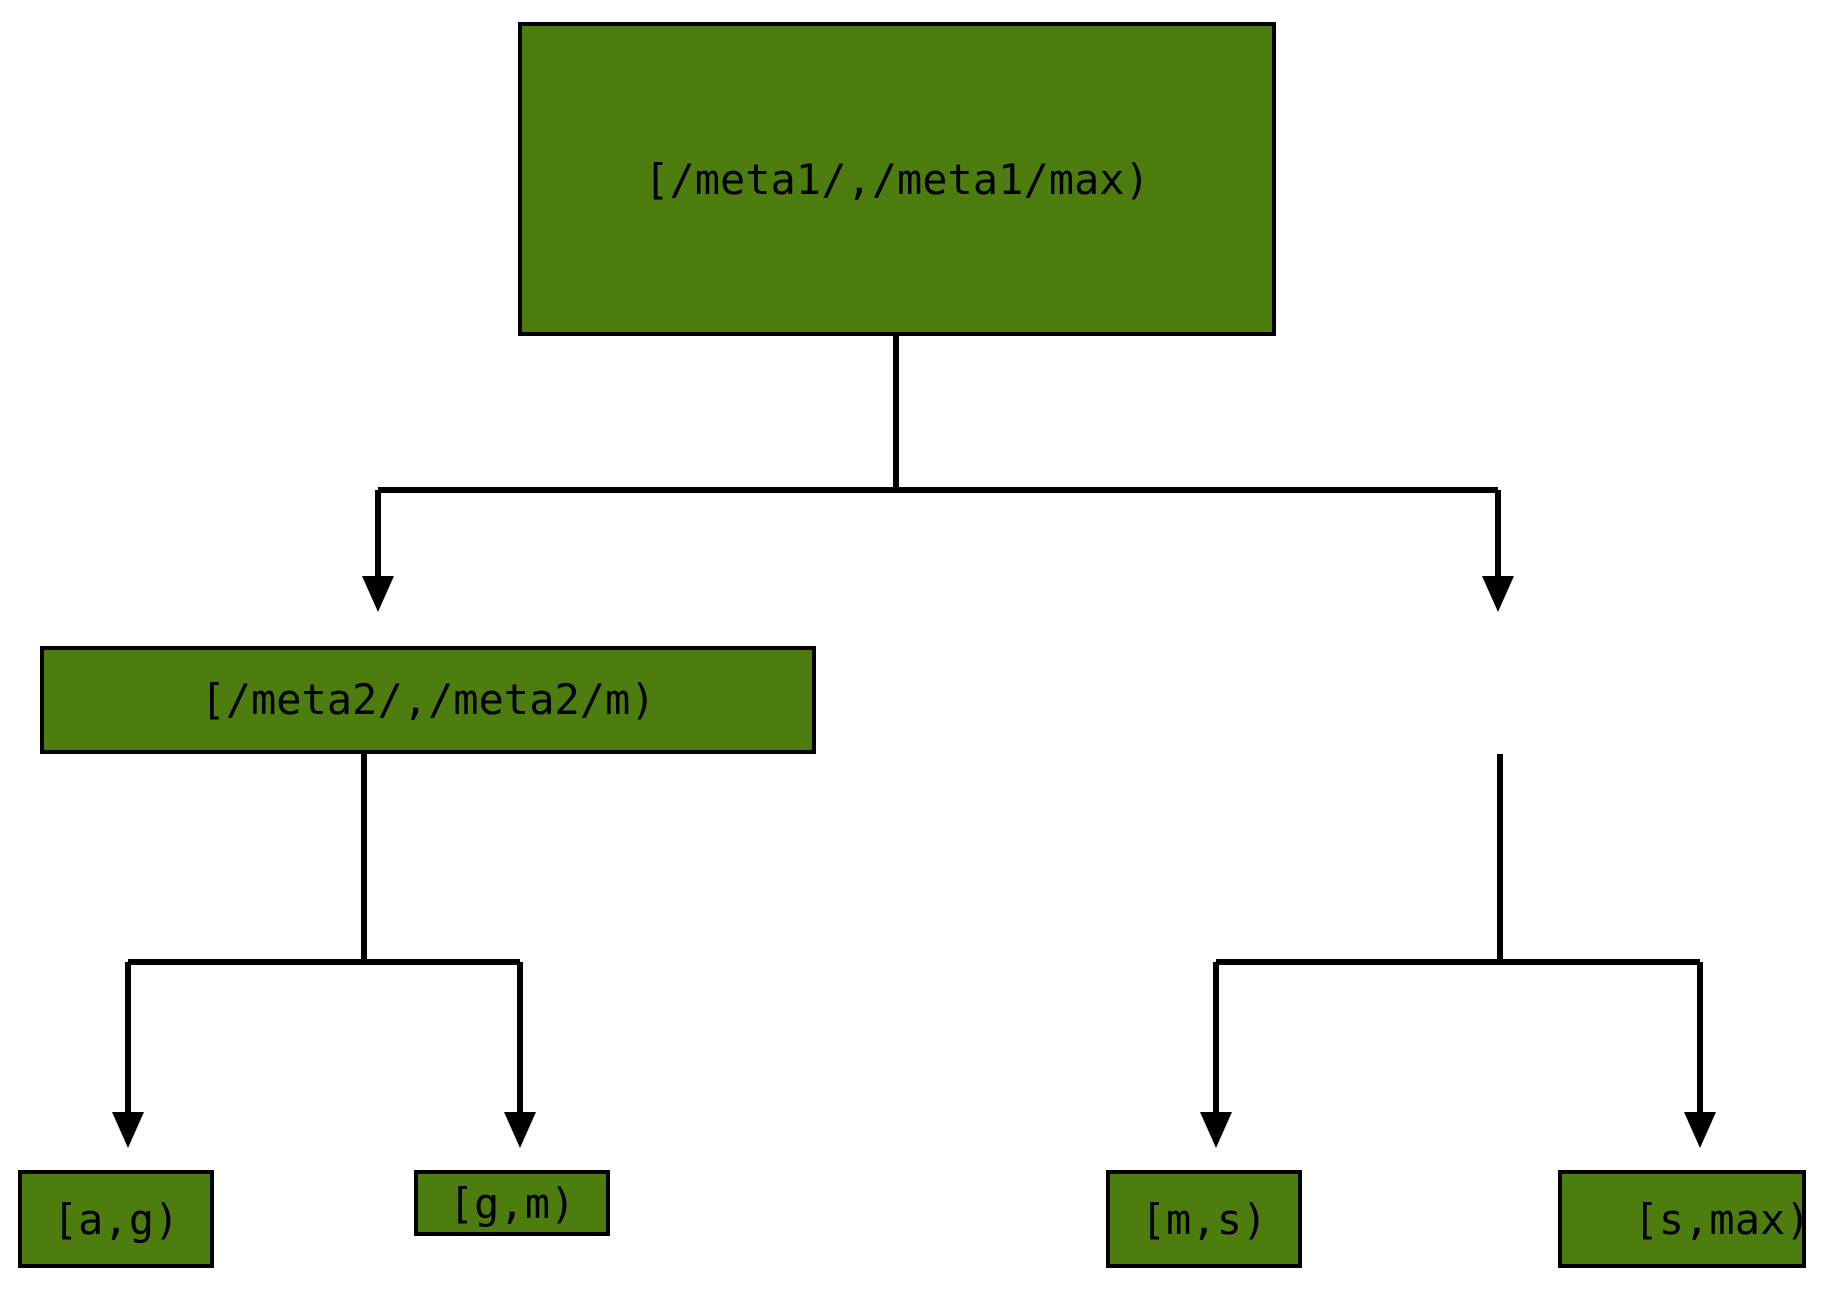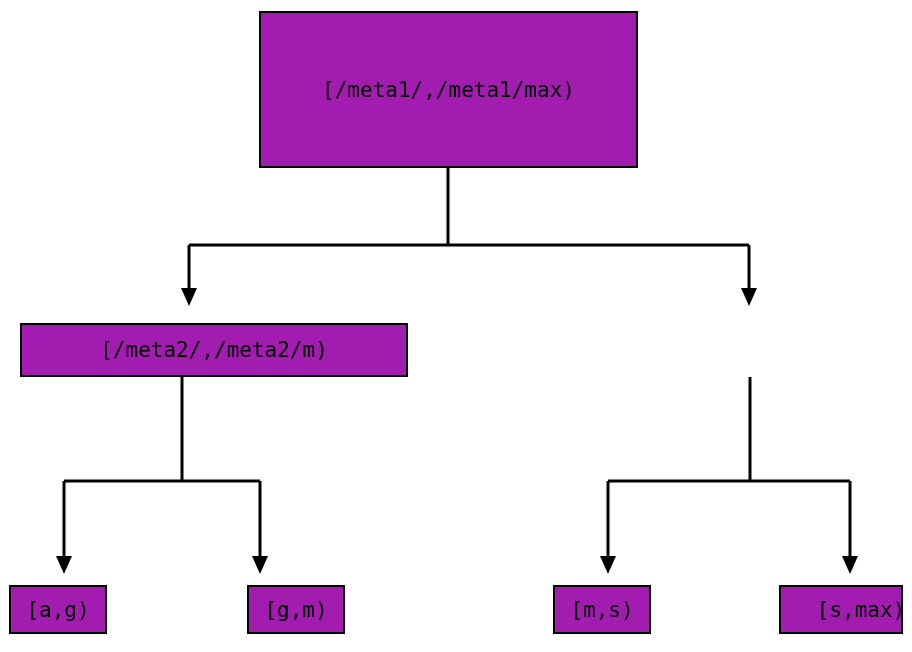--- a/index.html
+++ b/index.html
@@ -20,21 +20,21 @@
     position: absolute;
     left: 0;
     top: 0;
     width: 912px;
     height: 652px;
     pointer-events: none;
   }
   .node-box {
     position: absolute;
     box-sizing: border-box;
-    background: #a21caf;
+    background: #4d7c0f;
     border: 2px solid #000000;
     display: flex;
     align-items: center;
     justify-content: center;
     color: #000000;
     white-space: pre;
   }
   .node-label {
     display: block;
     text-align: center;
@@ -83,21 +83,21 @@
 
   <div class="node-box node-mid" id="node-mid_left" style="left: 20px; top: 323px; width: 388px; height: 54px;">
     <span class="node-label">[/meta2/,/meta2/m)</span>
   </div>
 
 
   <div class="node-box node-leaf" id="node-leaf_1" style="left: 9px; top: 585px; width: 98px; height: 49px;">
     <span class="node-label">[a,g)</span>
   </div>
 
-  <div class="node-box node-leaf" id="node-leaf_2" style="left: 207px; top: 585px; width: 98px; height: 49px; margin-left: 40px;">
+  <div class="node-box node-leaf" id="node-leaf_2" style="left: 207px; top: 585px; width: 98px; height: 33px;">
     <span class="node-label">[g,m)</span>
   </div>
 
   <div class="node-box node-leaf" id="node-leaf_3" style="left: 553px; top: 585px; width: 98px; height: 49px;">
     <span class="node-label">[m,s)</span>
   </div>
 
   <div class="node-box node-leaf" id="node-leaf_4" style="left: 779px; top: 585px; width: 124px; height: 49px; padding-left: 40px;">
     <span class="node-label">[s,max)</span>
   </div>

